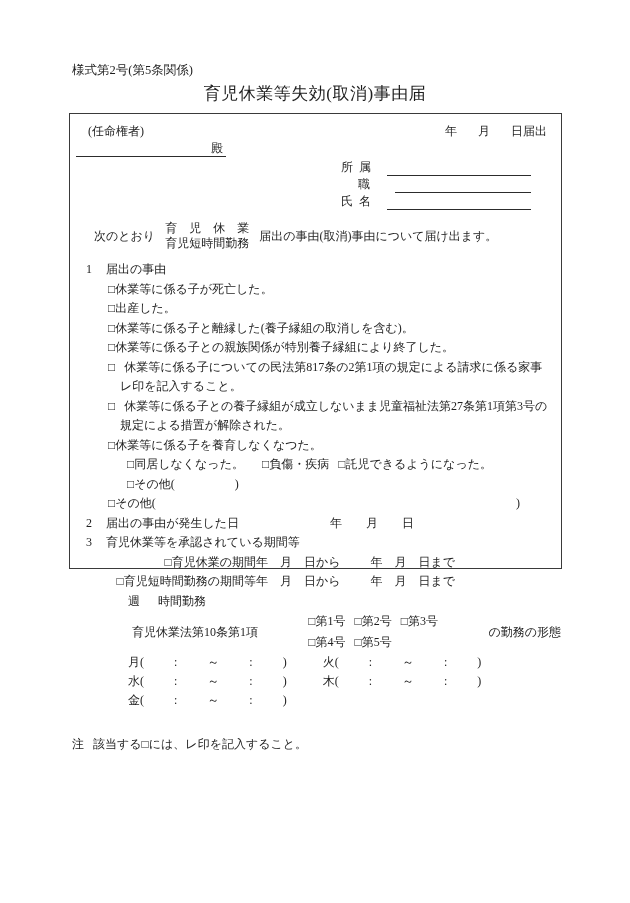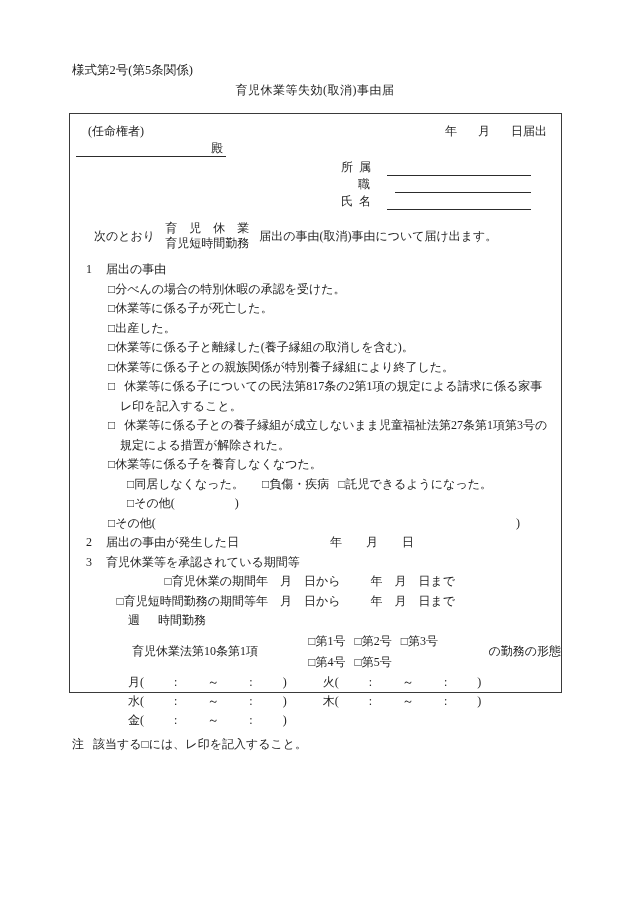--- a/index.html
+++ b/index.html
@@ -6,24 +6,24 @@
   html, body { background: #ffffff; }
   body {
     width: 630px; height: 903px;
     font-family: "Liberation Serif", "DejaVu Serif", serif;
     font-size: 12px; color: #1e1e1e;
     position: relative;
     -webkit-font-smoothing: antialiased;
   }
   .pre { white-space: pre-wrap; }
   .form-no { position: absolute; left: 72px; top: 62px; font-size: 12.5px; text-align: right; }
-  .title   { position: absolute; left: 0; top: 82px; width: 100%; text-align: center; font-size: 12px; letter-spacing: 0.5px; }
+  .title   { position: absolute; left: 0; top: 82px; width: 100%; text-align: center; font-size: 17px; letter-spacing: 0.5px; }
   .box {
     position: absolute; left: 69px; top: 113px;
-    width: 493px; height: 580px;
+    width: 493px; height: 456px;
     border: 1px solid #3a3a3a;
   }
   .row-appointer { display: flex; justify-content: space-between; margin-top: 9px; height: 17px; padding-left: 18px; padding-right: 14px; }
   .dono-line { display: block; margin-left: 6px; width: 150px; height: 17px; border-bottom: 1px solid #2c2c2c; text-align: right; padding-right: 3px; }
   .id-block { width: 190px; margin: 2px 30px 0 auto; }
   .id-row { display: flex; height: 17px; align-items: flex-end; }
   .id-label { width: 46px; white-space: pre; }
   .id-label.center { text-align: center; }
   .u { flex: 1; border-bottom: 1px solid #2c2c2c; height: 14px; }
   .u.gap { margin-left: 8px; flex: 1; }
@@ -89,21 +89,20 @@
         <span>育児短時間勤務</span>
       </span>
       <span class="pre">届出の事由(取消)事由について届け出ます。</span>
     </div>
 
     <div class="sec-heading first">
       <span class="no">1</span><span class="pre">届出の事由</span>
     </div>
 
     <div class="items">
-      <div class="item">□分べんの場合の特別休暇の承認を受けた。</div>
       <div class="item">□休業等に係る子が死亡した。</div>
       <div class="item">□出産した。</div>
       <div class="item">□休業等に係る子と離縁した(養子縁組の取消しを含む)。</div>
       <div class="item">□休業等に係る子との親族関係が特別養子縁組により終了した。</div>
       <div class="item hang">□   休業等に係る子についての民法第817条の2第1項の規定による請求に係る家事
 レ印を記入すること。</div>
       <div class="item hang">□   休業等に係る子との養子縁組が成立しないまま児童福祉法第27条第1項第3号の
 規定による措置が解除された。</div>
       <div class="item">□休業等に係る子を養育しなくなつた。</div>
       <div class="item sub">□同居しなくなった。      □負傷・疾病   □託児できるようになった。</div>

